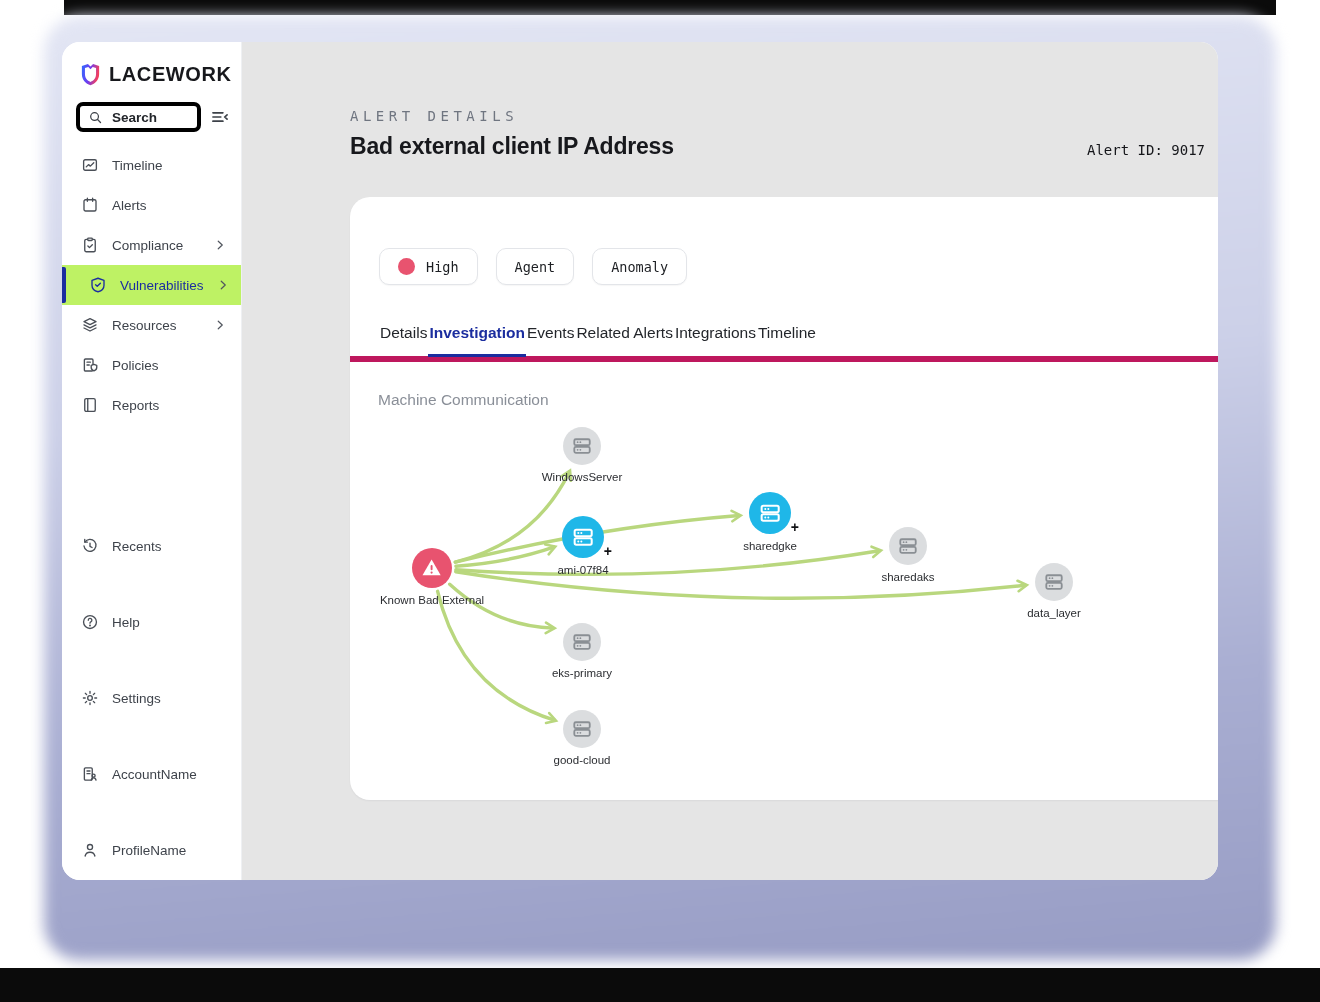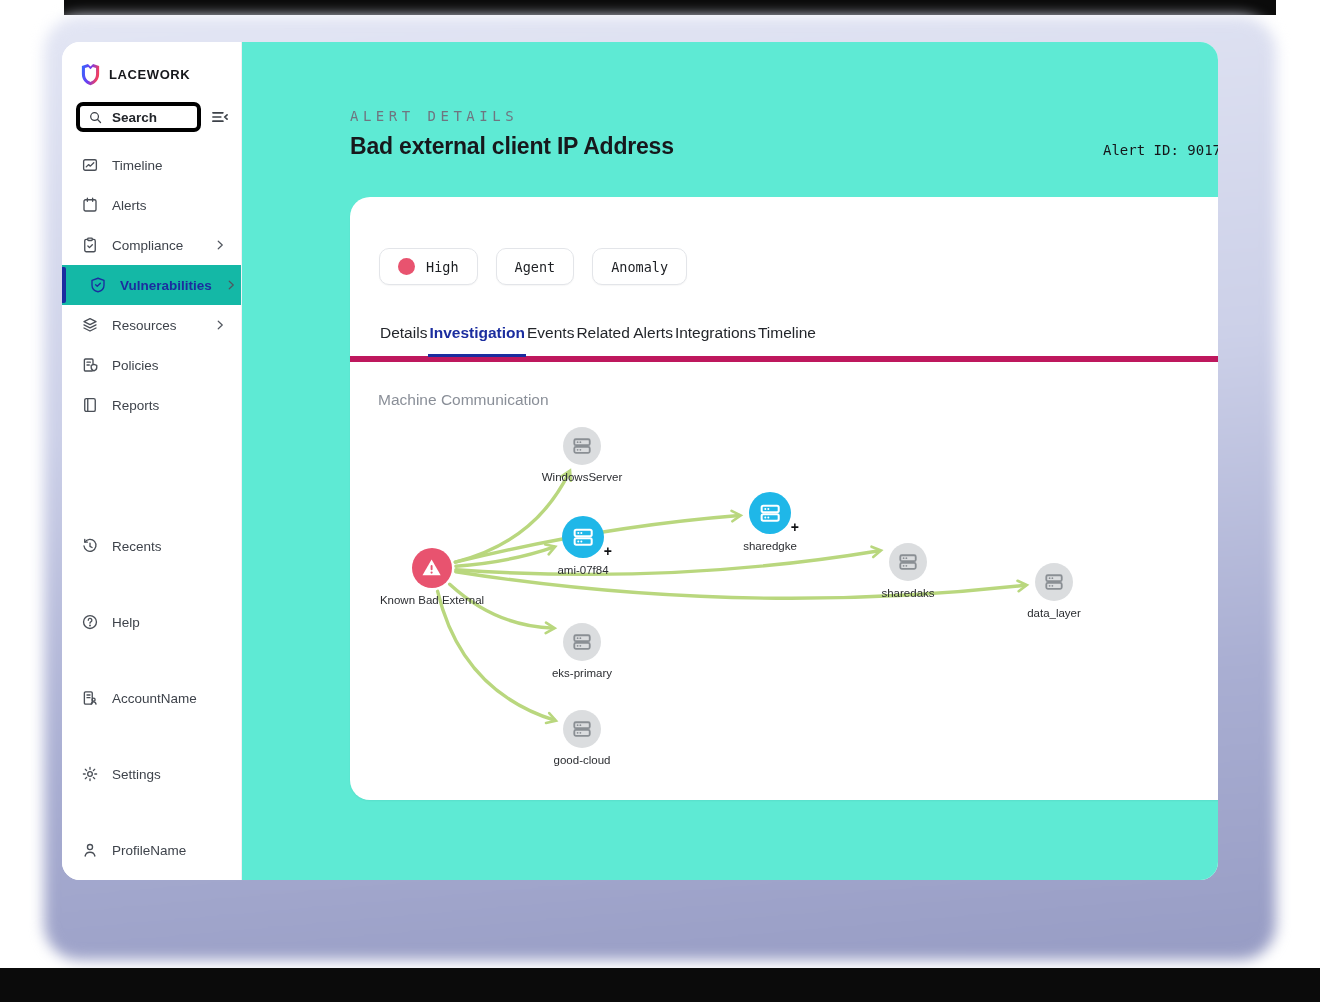--- a/index.html
+++ b/index.html
@@ -26,21 +26,21 @@
     border-radius:18px; background:#fff; display:flex; overflow:hidden;
   }
 
   
   .sidebar {
     width:180px; background:#fff; border-right:1px solid #eef0f3;
     display:flex; flex-direction:column; padding:20px 0 10px; flex-shrink:0;
   }
   .logo { display:flex; align-items:center; gap:7px; padding-left:17px; }
   .logo svg { width:23px; height:25px; }
-  .logo-text { font-size:13px; font-weight:800; letter-spacing:.6px; color:#17181c; }
+  .logo-text { font-size:20px; font-weight:800; letter-spacing:.6px; color:#17181c; }
 
   .search-row { display:flex; align-items:center; gap:9px; padding:15px 11px 4px 14px; }
   .search-box {
     flex:1; display:flex; align-items:center; gap:7px; height:30px;
     border:4px solid #000000; border-radius:7px; padding:0 8px; background:#fff;
   }
   .search-box svg { width:15px; height:15px; color:#3c4148; flex-shrink:0; }
   .search-box input {
     border:none; outline:none; width:100%; font-size:13.5px; font-weight:600;
     color:#23262b; background:transparent; font-family:"Liberation Sans",sans-serif;
@@ -51,33 +51,33 @@
 
   .nav { margin-top:9px; display:flex; flex-direction:column; }
   .nav-item {
     position:relative; display:flex; align-items:center; gap:13px;
     height:40px; padding:0 15px 0 19px; color:#3e434b; font-size:13.5px; cursor:pointer;
   }
   .nav-item .ni-icon { width:18px; height:18px; flex-shrink:0; color:#4a4f57; }
   .nav-item .ni-icon svg { width:18px; height:18px; display:block; }
   .nav-item .chev { margin-left:auto; width:12px; height:12px; color:#51565e; }
   .nav-item .chev svg { width:12px; height:12px; display:block; }
-  .nav-item.active { background:#14b8a6; color:#1b2d9f; font-weight:700;padding-left:27px; }
+  .nav-item.active { background:#bef264; color:#1b2d9f; font-weight:400;padding-left:27px; }
   .nav-item.active .ni-icon { color:#1b2d9f; }
   .nav-item.active::before {
     content:""; position:absolute; left:0; top:2px; bottom:2px; width:4px;
     background:#1b2d9f; border-radius:0 2px 2px 0;
   }
   .nav-footer { margin-top:auto;gap:36px; }
 
   
-  .content { flex:1; background:#5eead4; position:relative; padding:66px 57px 0 108px; }
+  .content { flex:1; background:#e5e5e5; position:relative; padding:66px 57px 0 108px; }
   .eyebrow { font-size:14px; letter-spacing:4.5px; color:#6f7580; font-weight:500; }
   .page-title { margin-top:9px; font-size:23px; font-weight:700; color:#17181c; letter-spacing:-.2px; }
-  .alert-id { position:absolute; top:100px; right:92px; font-size:14px; color:#15161a;margin-left:47px; }
+  .alert-id { position:absolute; top:100px; right:108px; font-size:14px; color:#15161a;margin-left:47px; }
 
   
   .card {
     position:relative; margin-top:37px; width:906px; height:603px;
     background:#fff; border-radius:20px; box-shadow:0 1px 2px rgba(16,24,40,.05);
   }
   .badges-row { display:flex; gap:18px; padding:51px 0 0 29px; }
   .badge {
     display:inline-flex; align-items:center; gap:11px; height:37px; padding:0 18px;
     border:1px solid #e3e5e9; border-radius:10px; background:#fff;
@@ -246,36 +246,36 @@
               <circle cx="12" cy="12" r="8.6"></circle>
               <path d="M9.7 9.6a2.4 2.4 0 1 1 3.4 2.2c-.8.4-1.1.9-1.1 1.7"></path>
               <circle cx="12" cy="16.6" r="0.5" fill="currentColor"></circle>
             </svg>
           </span>
           <span>Help</span>
         </div>
         <div class="nav-item">
           <span class="ni-icon">
             <svg viewBox="0 0 24 24" fill="none" stroke="currentColor" stroke-width="1.8" stroke-linecap="round" stroke-linejoin="round">
+              <circle cx="12" cy="12" r="3.1"></circle>
+              <path d="M12 3.2v2.4M12 18.4v2.4M3.2 12h2.4M18.4 12h2.4M5.8 5.8l1.7 1.7M16.5 16.5l1.7 1.7M18.2 5.8l-1.7 1.7M7.5 16.5l-1.7 1.7"></path>
+            </svg>
+          </span>
+          <span>Settings</span>
+        </div>
+        <div class="nav-item">
+          <span class="ni-icon">
+            <svg viewBox="0 0 24 24" fill="none" stroke="currentColor" stroke-width="1.8" stroke-linecap="round" stroke-linejoin="round">
               <rect x="4.5" y="3.8" width="10.5" height="16.4" rx="1.5"></rect>
               <path d="M8 8h4M8 11.5h4"></path>
               <circle cx="16.8" cy="14.2" r="2"></circle>
               <path d="M13.6 20.2c.4-2 1.7-3 3.2-3s2.8 1 3.2 3"></path>
             </svg>
           </span>
           <span>AccountName</span>
-        </div>
-        <div class="nav-item">
-          <span class="ni-icon">
-            <svg viewBox="0 0 24 24" fill="none" stroke="currentColor" stroke-width="1.8" stroke-linecap="round" stroke-linejoin="round">
-              <circle cx="12" cy="12" r="3.1"></circle>
-              <path d="M12 3.2v2.4M12 18.4v2.4M3.2 12h2.4M18.4 12h2.4M5.8 5.8l1.7 1.7M16.5 16.5l1.7 1.7M18.2 5.8l-1.7 1.7M7.5 16.5l-1.7 1.7"></path>
-            </svg>
-          </span>
-          <span>Settings</span>
         </div>
         <div class="nav-item">
           <span class="ni-icon">
             <svg viewBox="0 0 24 24" fill="none" stroke="currentColor" stroke-width="1.8" stroke-linecap="round" stroke-linejoin="round">
               <circle cx="12" cy="8" r="3.4"></circle>
               <path d="M5.5 20c.8-3.4 3.4-5 6.5-5s5.7 1.6 6.5 5"></path>
             </svg>
           </span>
           <span>ProfileName</span>
         </div>
@@ -366,21 +366,21 @@
                 <rect x="3.6" y="13" width="16.8" height="6.4" rx="1.6"></rect>
               </g>
               <circle cx="7.2" cy="7.8" r="1" fill="#FFFFFF"></circle>
               <circle cx="10.2" cy="7.8" r="1" fill="#FFFFFF"></circle>
               <circle cx="7.2" cy="16.2" r="1" fill="#FFFFFF"></circle>
               <circle cx="10.2" cy="16.2" r="1" fill="#FFFFFF"></circle>
             </svg>
             <span class="nlabel">sharedgke</span>
             <span class="plus">+</span>
           </div>
-          <div class="gnode" style="left: 539px; top: 346px; width: 38px; height: 38px; background: rgb(219, 221, 223);">
+          <div class="gnode" style="left: 539px; top: 330px; width: 38px; height: 38px; background: rgb(219, 221, 223);">
             <svg viewBox="0 0 24 24">
               <g fill="none" stroke="#8A8F94" stroke-width="2" stroke-linejoin="round">
                 <rect x="3.6" y="4.6" width="16.8" height="6.4" rx="1.6"></rect>
                 <rect x="3.6" y="13" width="16.8" height="6.4" rx="1.6"></rect>
               </g>
               <circle cx="7.2" cy="7.8" r="1" fill="#8A8F94"></circle>
               <circle cx="10.2" cy="7.8" r="1" fill="#8A8F94"></circle>
               <circle cx="7.2" cy="16.2" r="1" fill="#8A8F94"></circle>
               <circle cx="10.2" cy="16.2" r="1" fill="#8A8F94"></circle>
             </svg>

